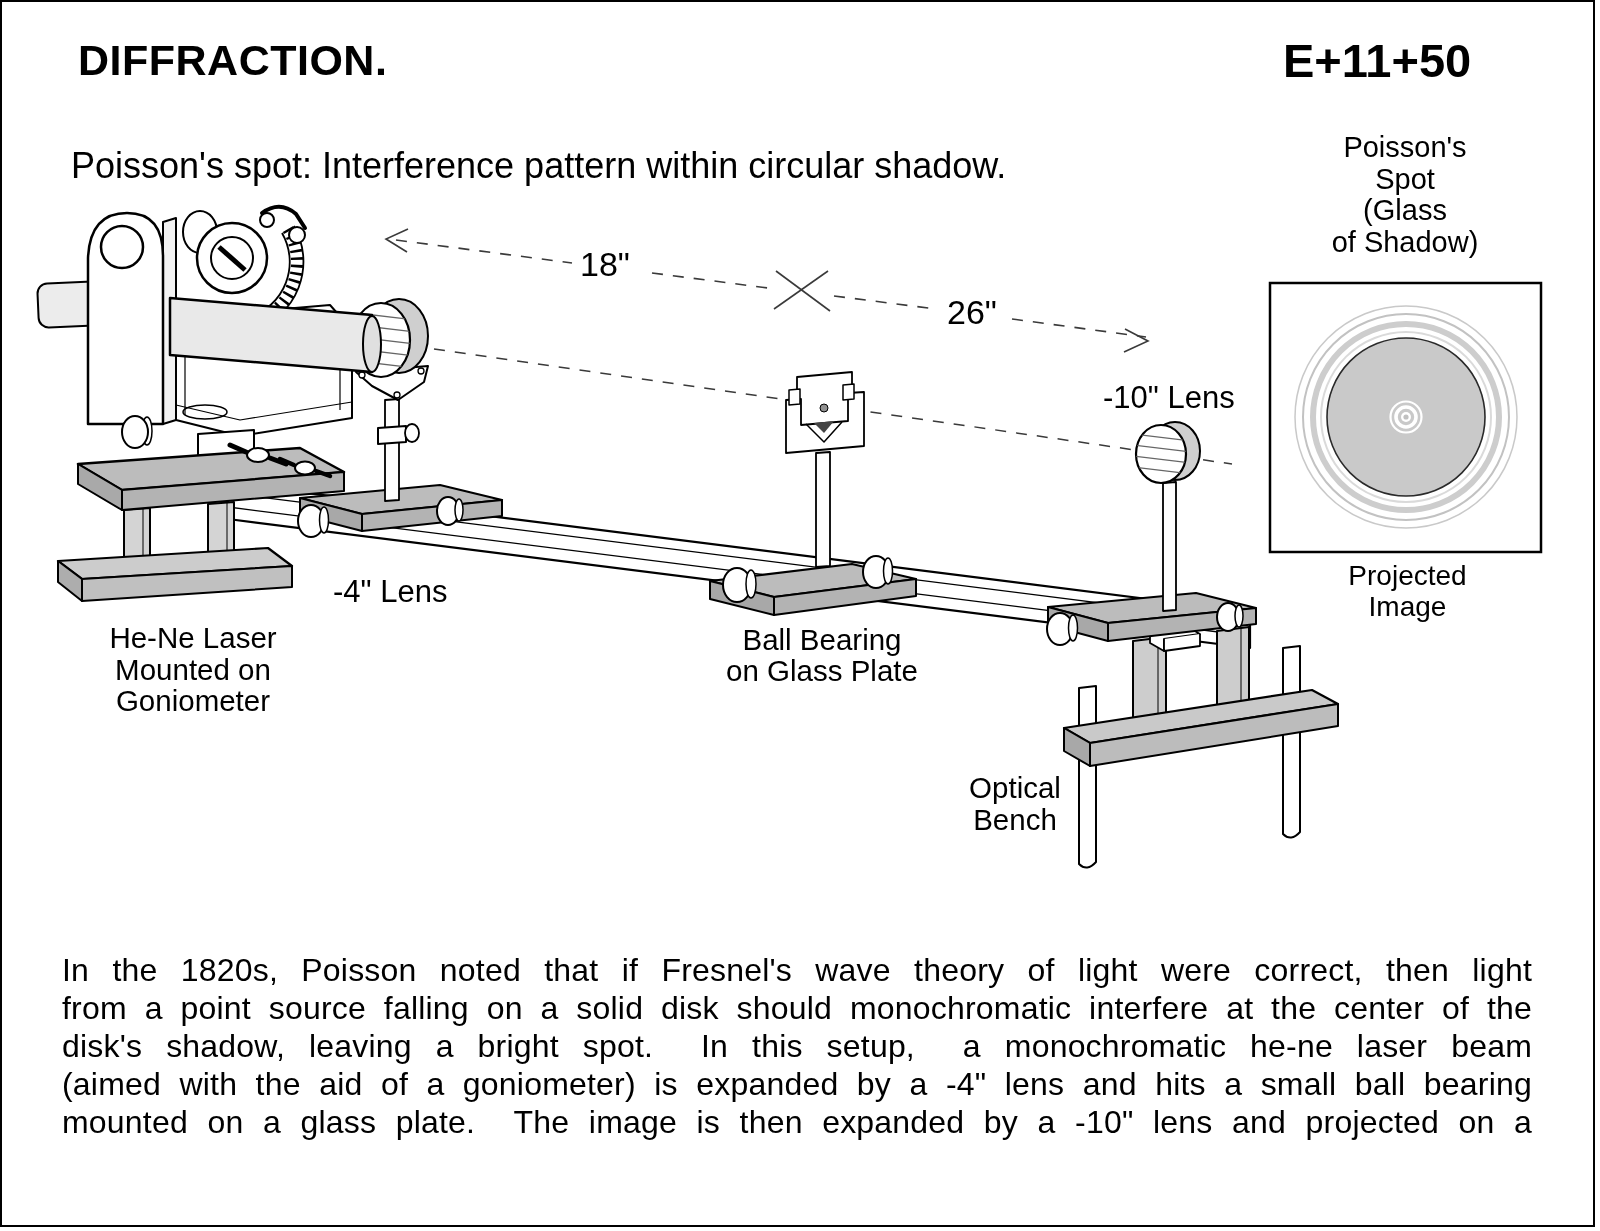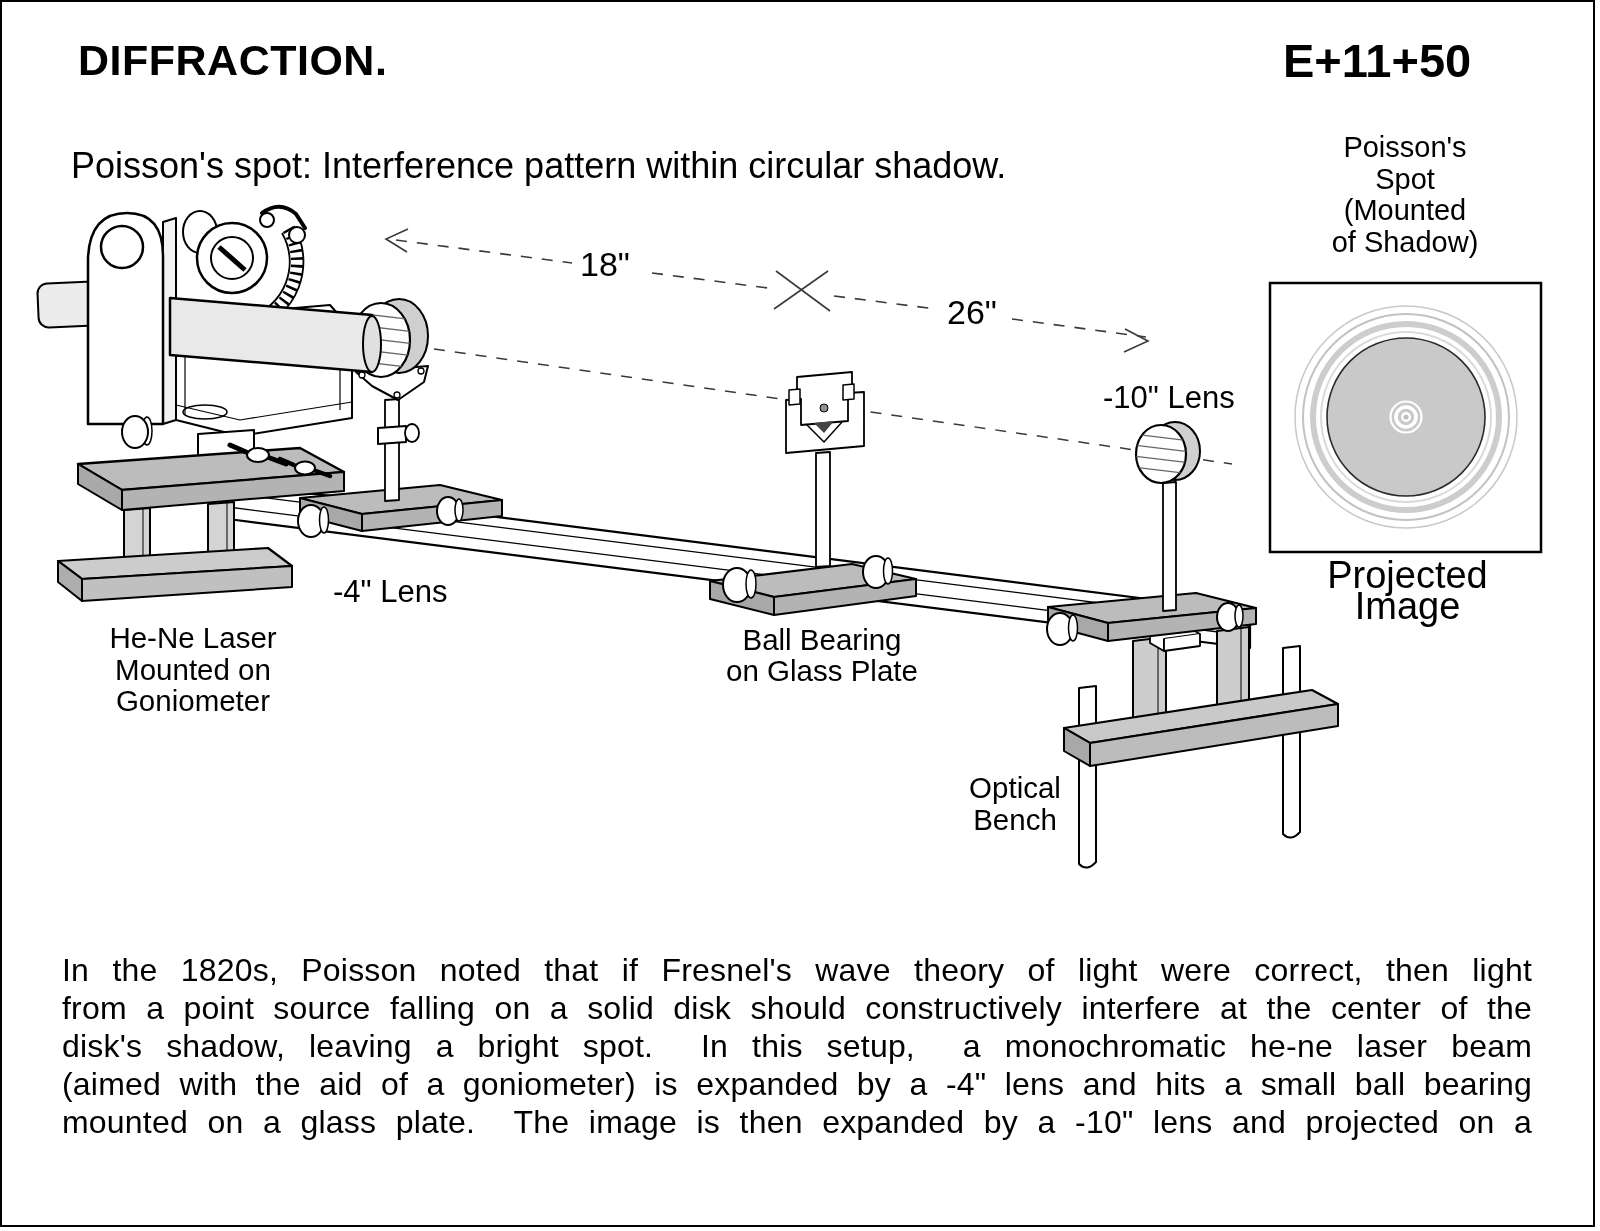--- a/index.html
+++ b/index.html
@@ -7,21 +7,21 @@
     position:relative; width:1600px; height:1231px; background:#fff;
     font-family:"Liberation Sans", sans-serif; color:#000000; overflow:hidden;
   }
   .frame { position:absolute; left:0; top:0; right:5px; bottom:4px; border:2px solid #000; }
   .lbl { position:absolute; white-space:nowrap; }
   .ctr { text-align:center; white-space:normal; }
   .title { left:78px; top:36px; font-size:43px; font-weight:bold; letter-spacing:0.5px; }
   .catalog { left:1283px; top:33px; font-size:47px; font-weight:bold; }
   .subtitle { left:71px; top:100px; font-size:36px;margin-top:45px; }
   .spot-caption { left:1300px; top:132px; width:210px; font-size:29px; line-height:31.5px; }
-  .proj-label { left:1305px; top:560px; width:205px; font-size:38px; line-height:31px; }
+  .proj-label { left:1305px; top:560px; width:205px; font-size:28px; line-height:31px; }
   .d18 { left:580px; top:245px; font-size:34px; }
   .d26 { left:947px; top:293px; font-size:34px; }
   .lens4-label { left:333px; top:574px; font-size:31px; }
   .lens10-label { left:1103px; top:380px; font-size:31px; }
   .laser-label { left:93px; top:622px; width:200px; font-size:29.5px; line-height:31.5px; }
   .ball-label { left:722px; top:625px; width:200px; font-size:29.5px; line-height:30.5px; }
   .bench-label { left:950px; top:772px; width:130px; font-size:29.5px; line-height:31.5px; }
   .para { position:absolute; left:62px; top:951px; width:1470px; font-size:32px; letter-spacing:0.2px; }
   .pline { height:38px; line-height:38px; overflow:hidden; text-align:justify; }
   .pline::after { content:""; display:inline-block; width:100%; height:0; }
@@ -209,21 +209,21 @@
 
   <div class="frame"></div>
 
   <div class="lbl title">DIFFRACTION.</div>
   <div class="lbl catalog">E+11+50</div>
   <div class="lbl subtitle">Poisson's spot: Interference pattern within circular shadow.</div>
 
   <div class="lbl ctr spot-caption">
     <div>Poisson's</div>
     <div>Spot</div>
-    <div>(Mounted</div>
+    <div>(Glass</div>
     <div>of Shadow)</div>
   </div>
   <div class="lbl ctr proj-label">
     <div>Projected</div>
     <div>Image</div>
   </div>
 
   <div class="lbl d18">18"</div>
   <div class="lbl d26">26"</div>
   <div class="lbl lens4-label">-4" Lens</div>
@@ -238,19 +238,19 @@
     <div>Ball Bearing</div>
     <div>on Glass Plate</div>
   </div>
   <div class="lbl ctr bench-label">
     <div>Optical</div>
     <div>Bench</div>
   </div>
 
   <div class="para">
     <div class="pline">In the 1820s, Poisson noted that if Fresnel's wave theory of light were correct, then light</div>
-    <div class="pline">from a point source falling on a solid disk should constructively interfere at the center of the</div>
+    <div class="pline">from a point source falling on a solid disk should monochromatic interfere at the center of the</div>
     <div class="pline">disk's shadow, leaving a bright spot.&nbsp; In this setup,&nbsp; a monochromatic he-ne laser beam</div>
     <div class="pline">(aimed with the aid of a goniometer) is expanded by a -4" lens and hits a small ball bearing</div>
     <div class="pline">mounted on a glass plate.&nbsp; The image is then expanded by a -10" lens and projected on a</div>
   </div>
 
 </div>
 
 </body></html>

